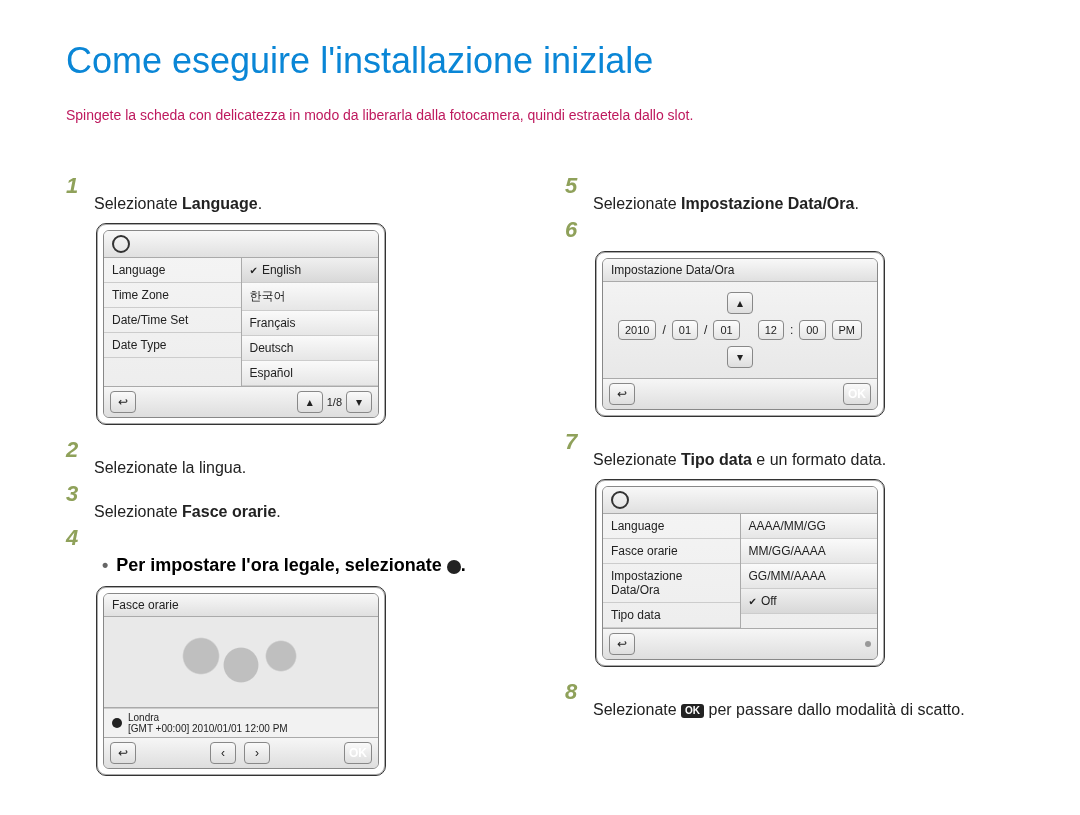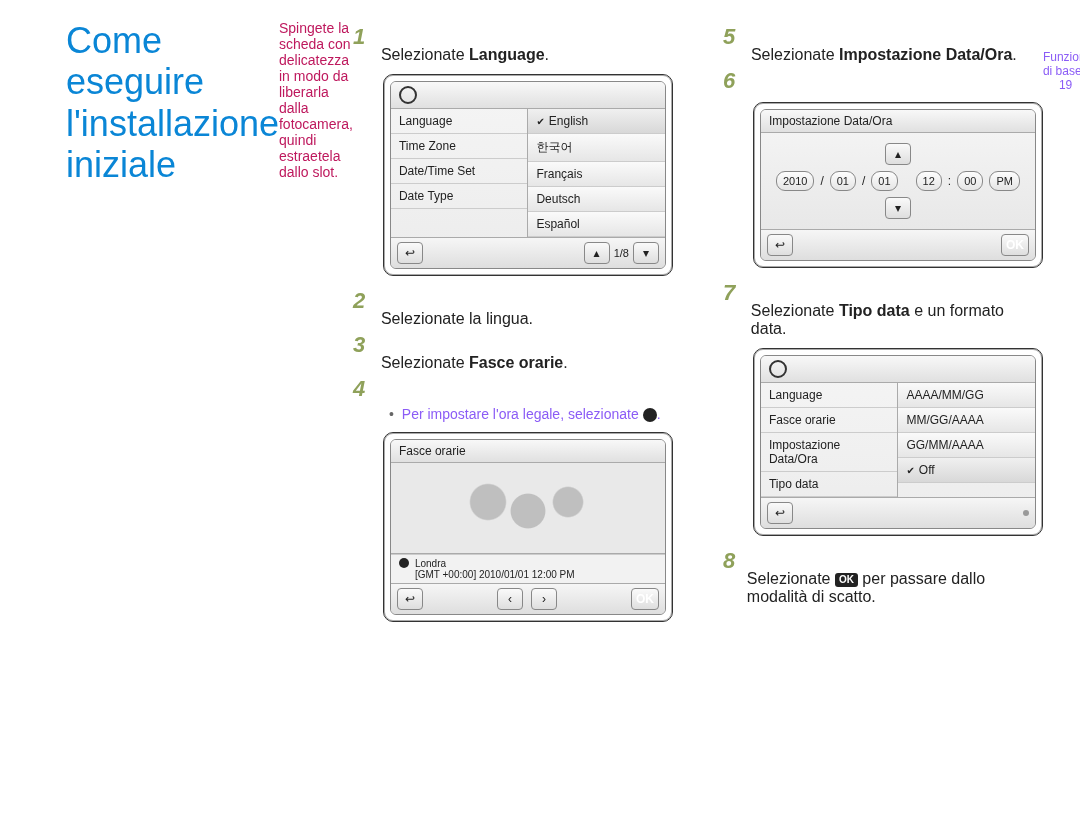--- a/index.html
+++ b/index.html
@@ -6,25 +6,27 @@
     margin: 0;
     padding: 0;
     width: 1080px;
     height: 815px;
     background: #ffffff;
     font-family: Arial, Helvetica, sans-serif;
     color: #222;
     font-size: 16px;
   }
   .page {
-    padding: 20px 66px 20px 66px;
+    padding: 40px 66px 20px 66px;
     box-sizing: border-box;
     width: 100%;
     height: 100%;
     display: flex;
+    flex-direction: column;
+    gap: 20px;
   }
   h1.title {
     font-size: 36px;
     font-weight: 400;
     color: #0a86d6;
     margin: 0 0 6px 0;
     line-height: 1.15;
   }
   p.subtitle {
     margin: 0 0 26px 0;
@@ -66,22 +68,23 @@
     font-size: 10px;
     padding: 2px 4px;
     border-radius: 3px;
     vertical-align: middle;
     line-height: 1;
   }
   .bullet {
     display: flex;
     gap: 8px;
     margin: 4px 0 10px 36px;
-    font-size: 14px;
-    color: #8b5cf6;
+    font-size: 18px;
+    color: #000000;
+    font-weight: bold;
   }
   .bullet::before {
     content: "•";
     color: #666;
   }
   .sun-icon {
     display: inline-block;
     width: 14px; height: 14px;
     background: #222;
     border-radius: 50%;
@@ -180,21 +183,21 @@
                 radial-gradient(circle at 70% 40%, #bbb 10%, transparent 11%),
                 #e9e9e9;
     opacity: 0.9;
   }
   .dev-status {
     font-size: 10px;
     padding: 3px 8px;
     border-top: 1px solid #ccc;
     display: flex;
     gap: 6px;
-    align-items: flex-start;
+    align-items: center;
     background: #f2f2f2;
   }
   .nav-row {
     display: flex;
     justify-content: space-between;
     padding: 4px 6px;
     background: linear-gradient(#f6f6f6, #dedede);
     border-top: 1px solid #aaa;
   }
   .nav-center { display: flex; gap: 8px; }
@@ -209,21 +212,21 @@
     background: linear-gradient(#f3f3f3, #e8e8e8);
   }
   .dt-row {
     display: flex;
     gap: 6px;
     align-items: center;
     font-size: 12px;
   }
   .dt-box {
     border: 1px solid #888;
-    border-radius: 9px;
+    border-radius: 4px;
     padding: 3px 6px;
     background: linear-gradient(#fdfdfd, #e5e5e5);
     font-size: 11px;
   }
   .dt-sep { font-size: 12px; }
 
   
   .page-footer {
     text-align: center;
     font-size: 12px;

